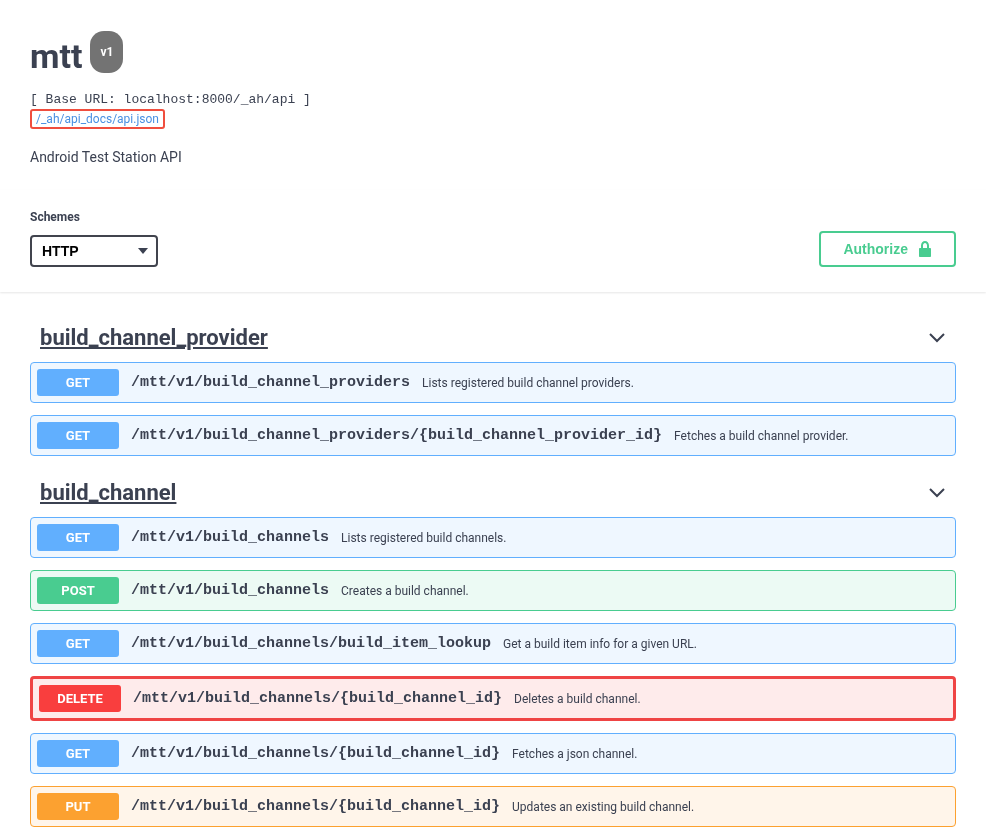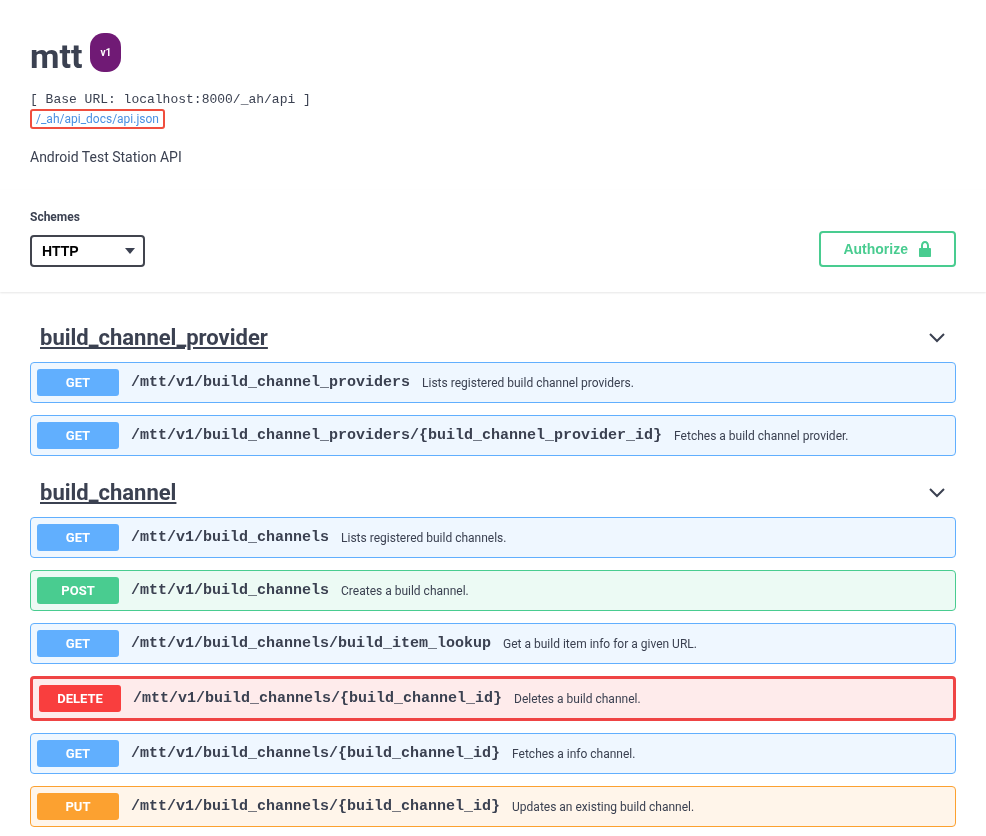--- a/index.html
+++ b/index.html
@@ -22,23 +22,23 @@
       align-items: center;
       gap: 8px;
       margin-top: 16px;
     }
     .api-title {
       font-size: 34px;
       font-weight: 700;
       color: #3b4151;
     }
     .version-badge {
-      background: #701a75;
+      background: #737373;
       color: #fff;
-      font-size: 10px;
+      font-size: 12px;
       font-weight: 700;
       padding: 14px 10px;
       border-radius: 14px;
       display: inline-block;
       margin-top: -8px;
     }
     .base-url {
       font-family: "Courier New", monospace;
       font-size: 13px;
       color: #3b4151;
@@ -79,21 +79,21 @@
     }
     .schemes-select {
       font-size: 14px;
       font-weight: 700;
       padding: 6px 30px 6px 10px;
       border: 2px solid #41444e;
       border-radius: 4px;
       background: #fff;
       appearance: none;
       position: relative;
-      width: 115px;
+      width: 128px;
     }
     .select-wrap {
       position: relative;
       display: inline-block;
     }
     .select-wrap::after {
       content: '';
       position: absolute;
       right: 10px;
       top: 50%;
@@ -267,21 +267,21 @@
       <span class="summary">Get a build item info for a given URL.</span>
     </div>
     <div class="op-block delete">
       <span class="method delete">DELETE</span>
       <span class="path">/mtt/v1/build_channels/{build_channel_id}</span>
       <span class="summary">Deletes a build channel.</span>
     </div>
     <div class="op-block get">
       <span class="method get">GET</span>
       <span class="path">/mtt/v1/build_channels/{build_channel_id}</span>
-      <span class="summary">Fetches a info channel.</span>
+      <span class="summary">Fetches a json channel.</span>
     </div>
     <div class="op-block put">
       <span class="method put">PUT</span>
       <span class="path">/mtt/v1/build_channels/{build_channel_id}</span>
       <span class="summary">Updates an existing build channel.</span>
     </div>
   </div>
 
 </div>
 

